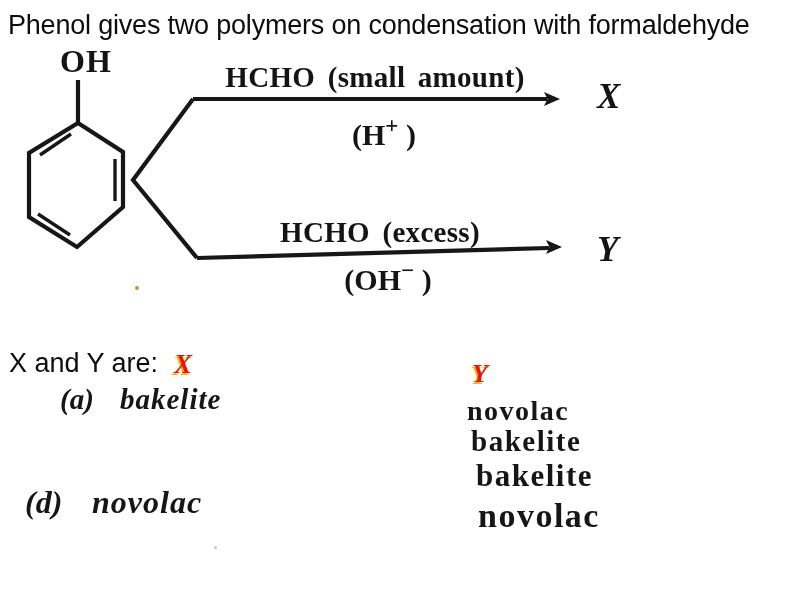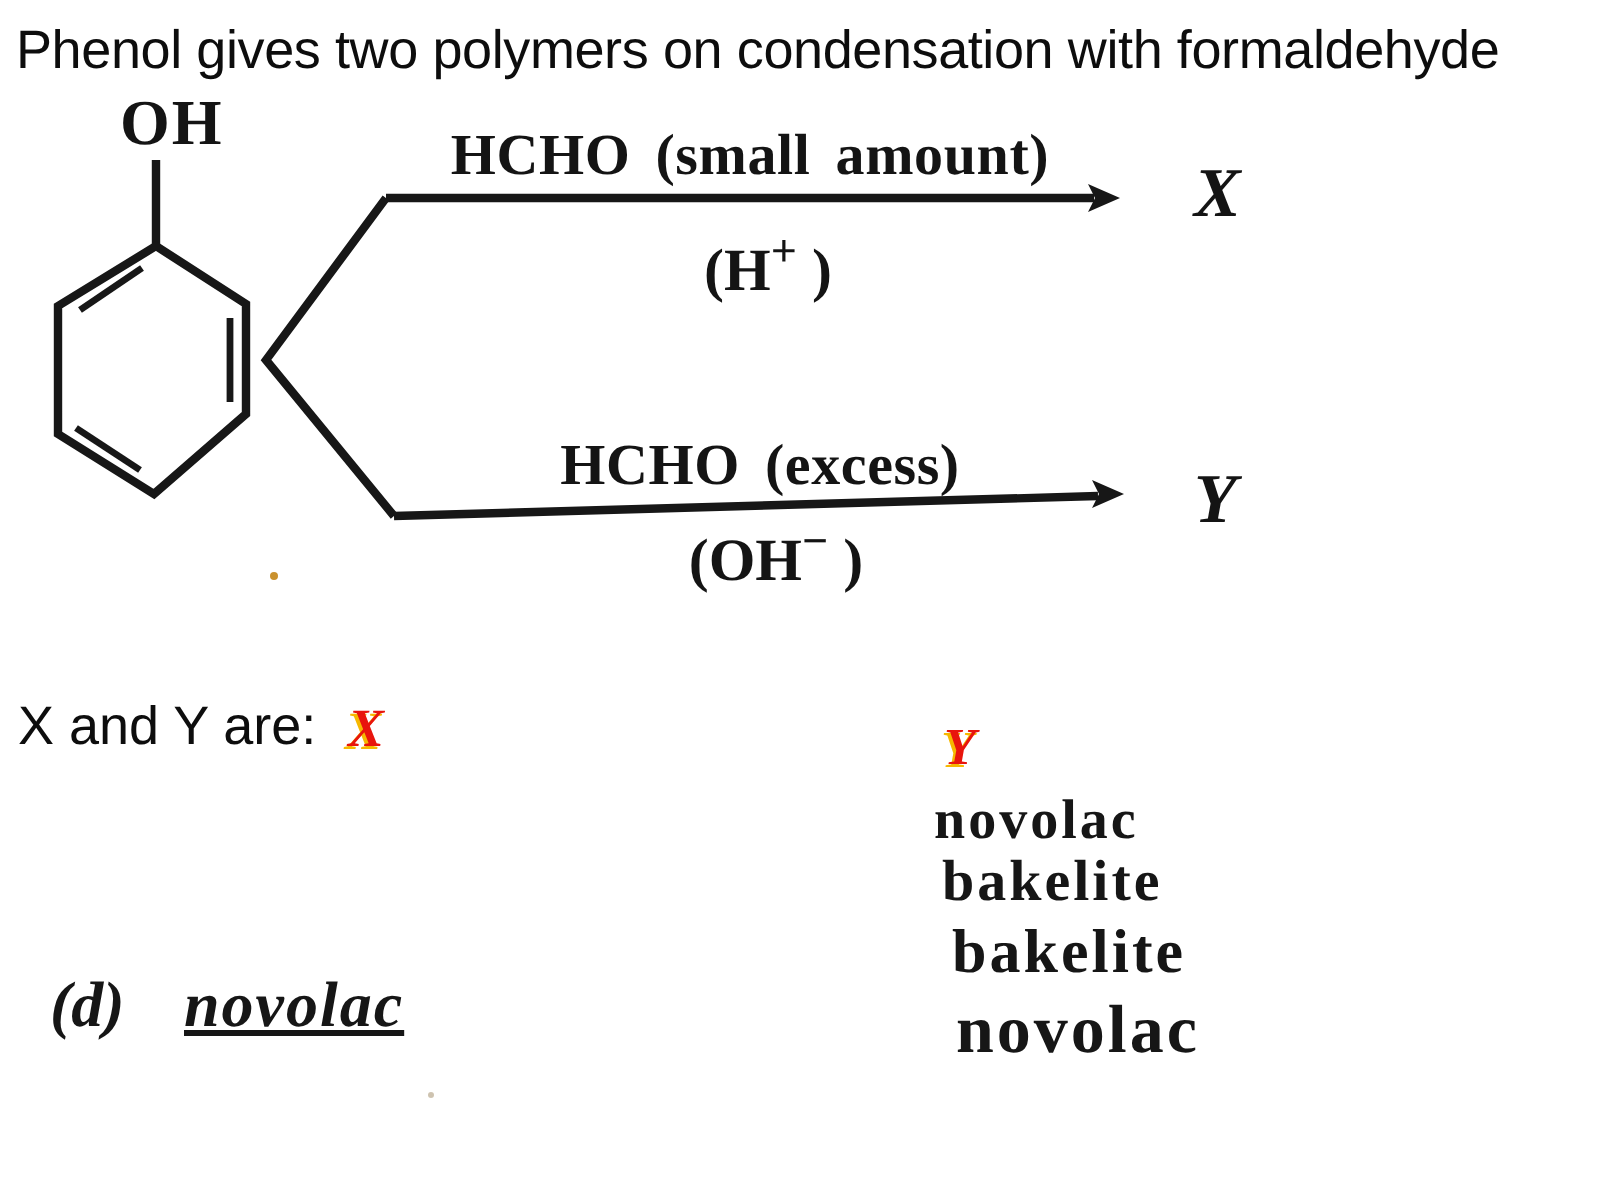--- a/index.html
+++ b/index.html
@@ -30,21 +30,21 @@
     color:#e8150d;text-shadow:-1.5px 1.5px 0 #f6b800;
   }
   .xhead{left:174px;top:351px;font-size:27px;}
   .yhead{left:472px;top:361px;font-size:26px;}
   .opt{position:absolute;font-style:italic;font-weight:700;line-height:1;white-space:nowrap;color:#161616;}
   .olabel{display:inline-block;}
   .oval{letter-spacing:1px;}
   .opt-a{left:60px;top:385px;font-size:29px;}.opt-a .olabel{width:60px;}
   .opt-b{left:48px;top:418px;font-size:29px;}.opt-b .olabel{width:65px;}
   .opt-c{left:36px;top:449px;font-size:30px;}.opt-c .olabel{width:65px;}
-  .opt-d{left:25px;top:486px;font-size:32px;text-decoration:underline;}.opt-d .olabel{width:67px;}
+  .opt-d{left:25px;top:486px;font-size:32px;}.opt-d .olabel{width:67px;}
   .yval{position:absolute;font-weight:700;line-height:1;letter-spacing:1.5px;white-space:nowrap;color:#161616;}
   .yval-a{left:467px;top:397px;font-size:28px;}
   .yval-b{left:471px;top:427px;font-size:29px;}
   .yval-c{left:476px;top:460px;font-size:31px;}
   .yval-d{left:478px;top:499px;font-size:34px;}
   .speck{position:absolute;width:3px;height:3px;border-radius:50%;background:#b9a98f;opacity:0.7;}
   .speck-1{left:214px;top:546px;}
 </style>
 </head>
 <body>
@@ -77,20 +77,23 @@
     <text class="prod" x="597" y="221" font-size="34">Y</text>
 
     <circle cx="137" cy="248" r="2" fill="#c9912e"></circle>
   </svg>
 
   <div class="prompt">X and Y are:</div>
 
   <div class="colhead xhead">X</div>
   <div class="colhead yhead">Y</div>
 
+  <div class="opt opt-a">
+    <span class="olabel">(a)</span><span class="oval">bakelite</span>
+  </div>
   <div class="opt opt-d">
     <span class="olabel">(d)</span><span class="oval">novolac</span>
   </div>
 
   <div class="yval yval-a">novolac</div>
   <div class="yval yval-b">bakelite</div>
   <div class="yval yval-c">bakelite</div>
   <div class="yval yval-d">novolac</div>
 
   <div class="speck speck-1"></div>

